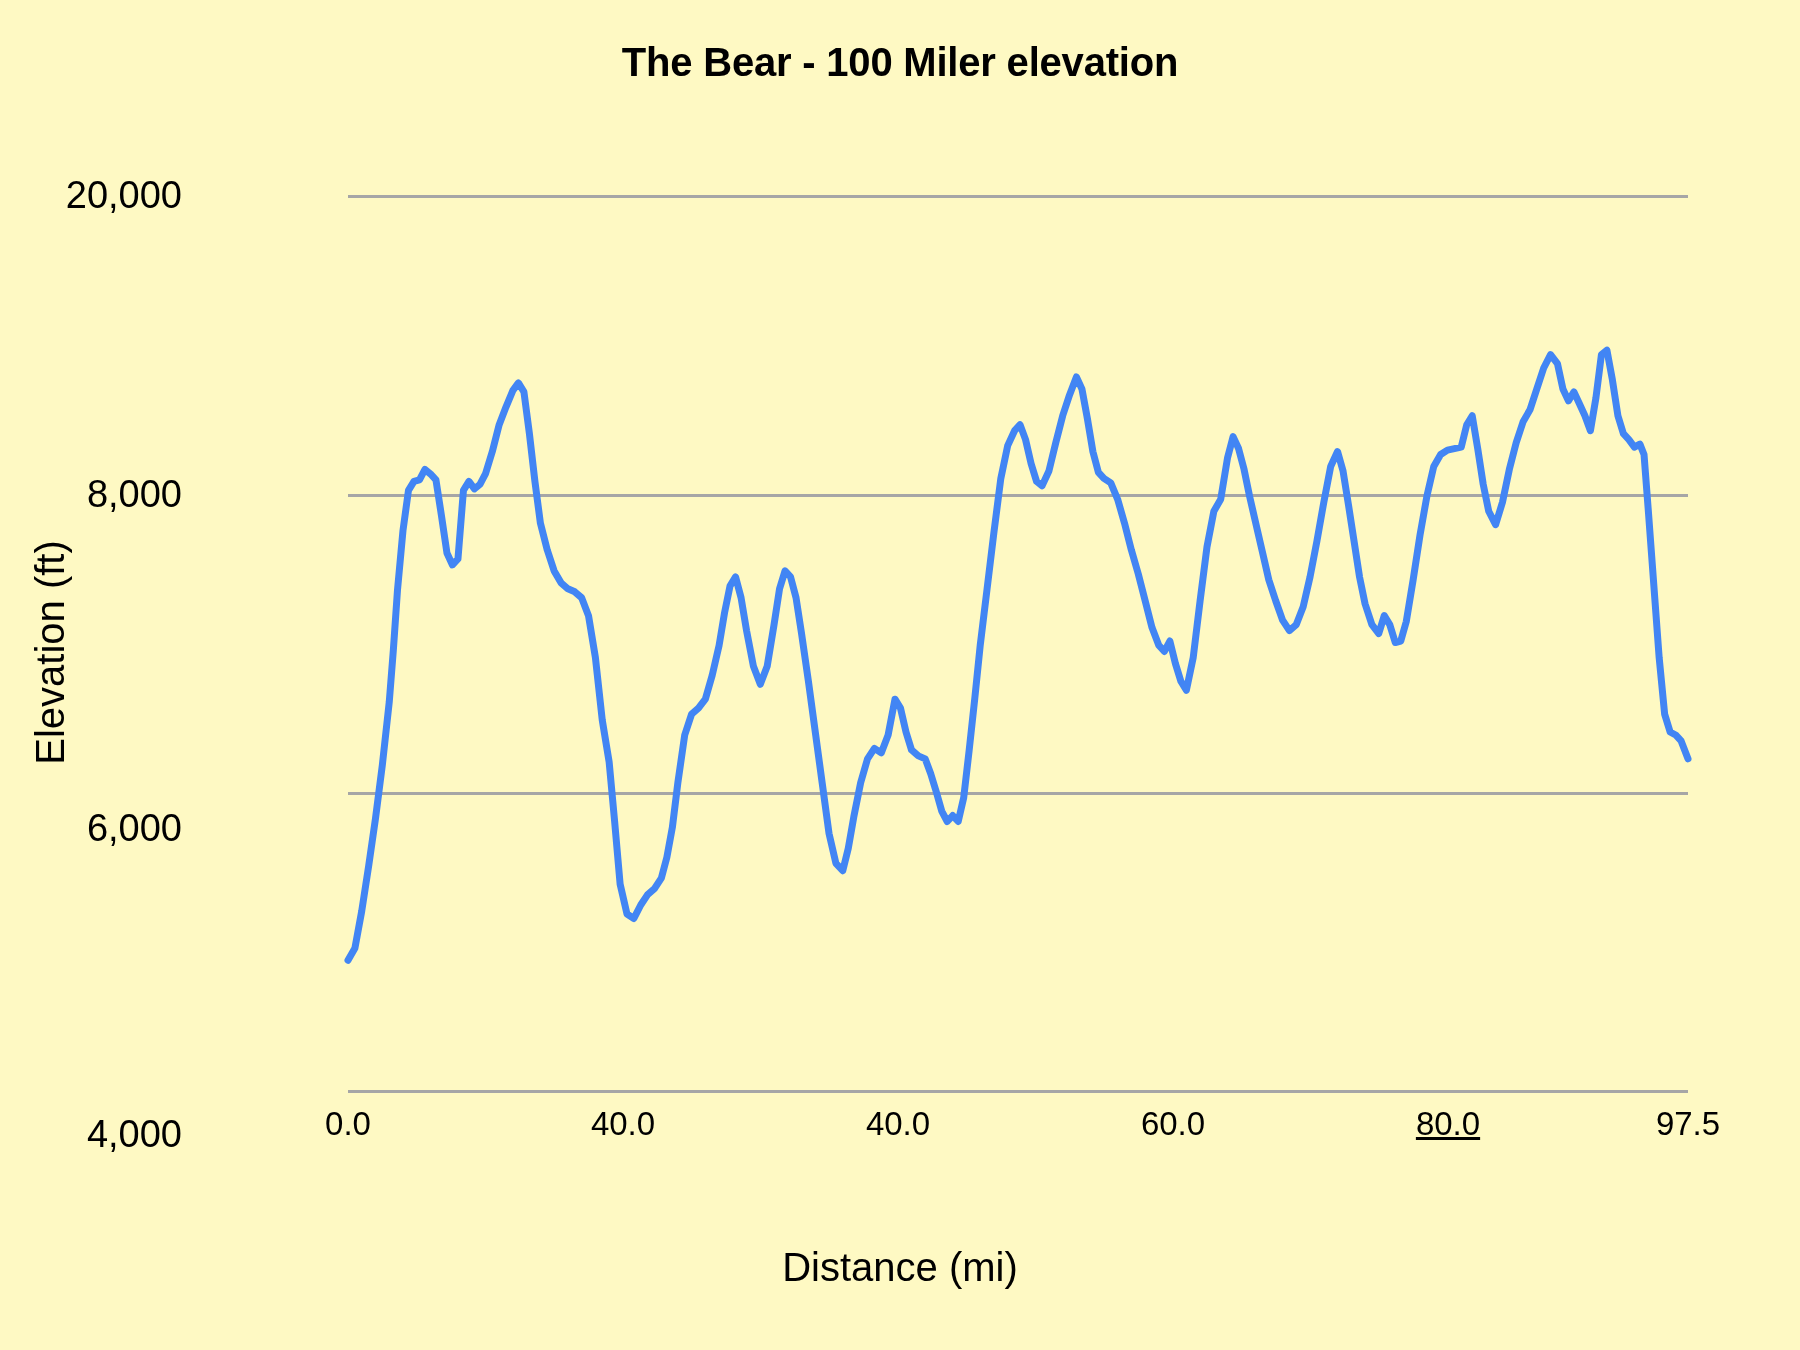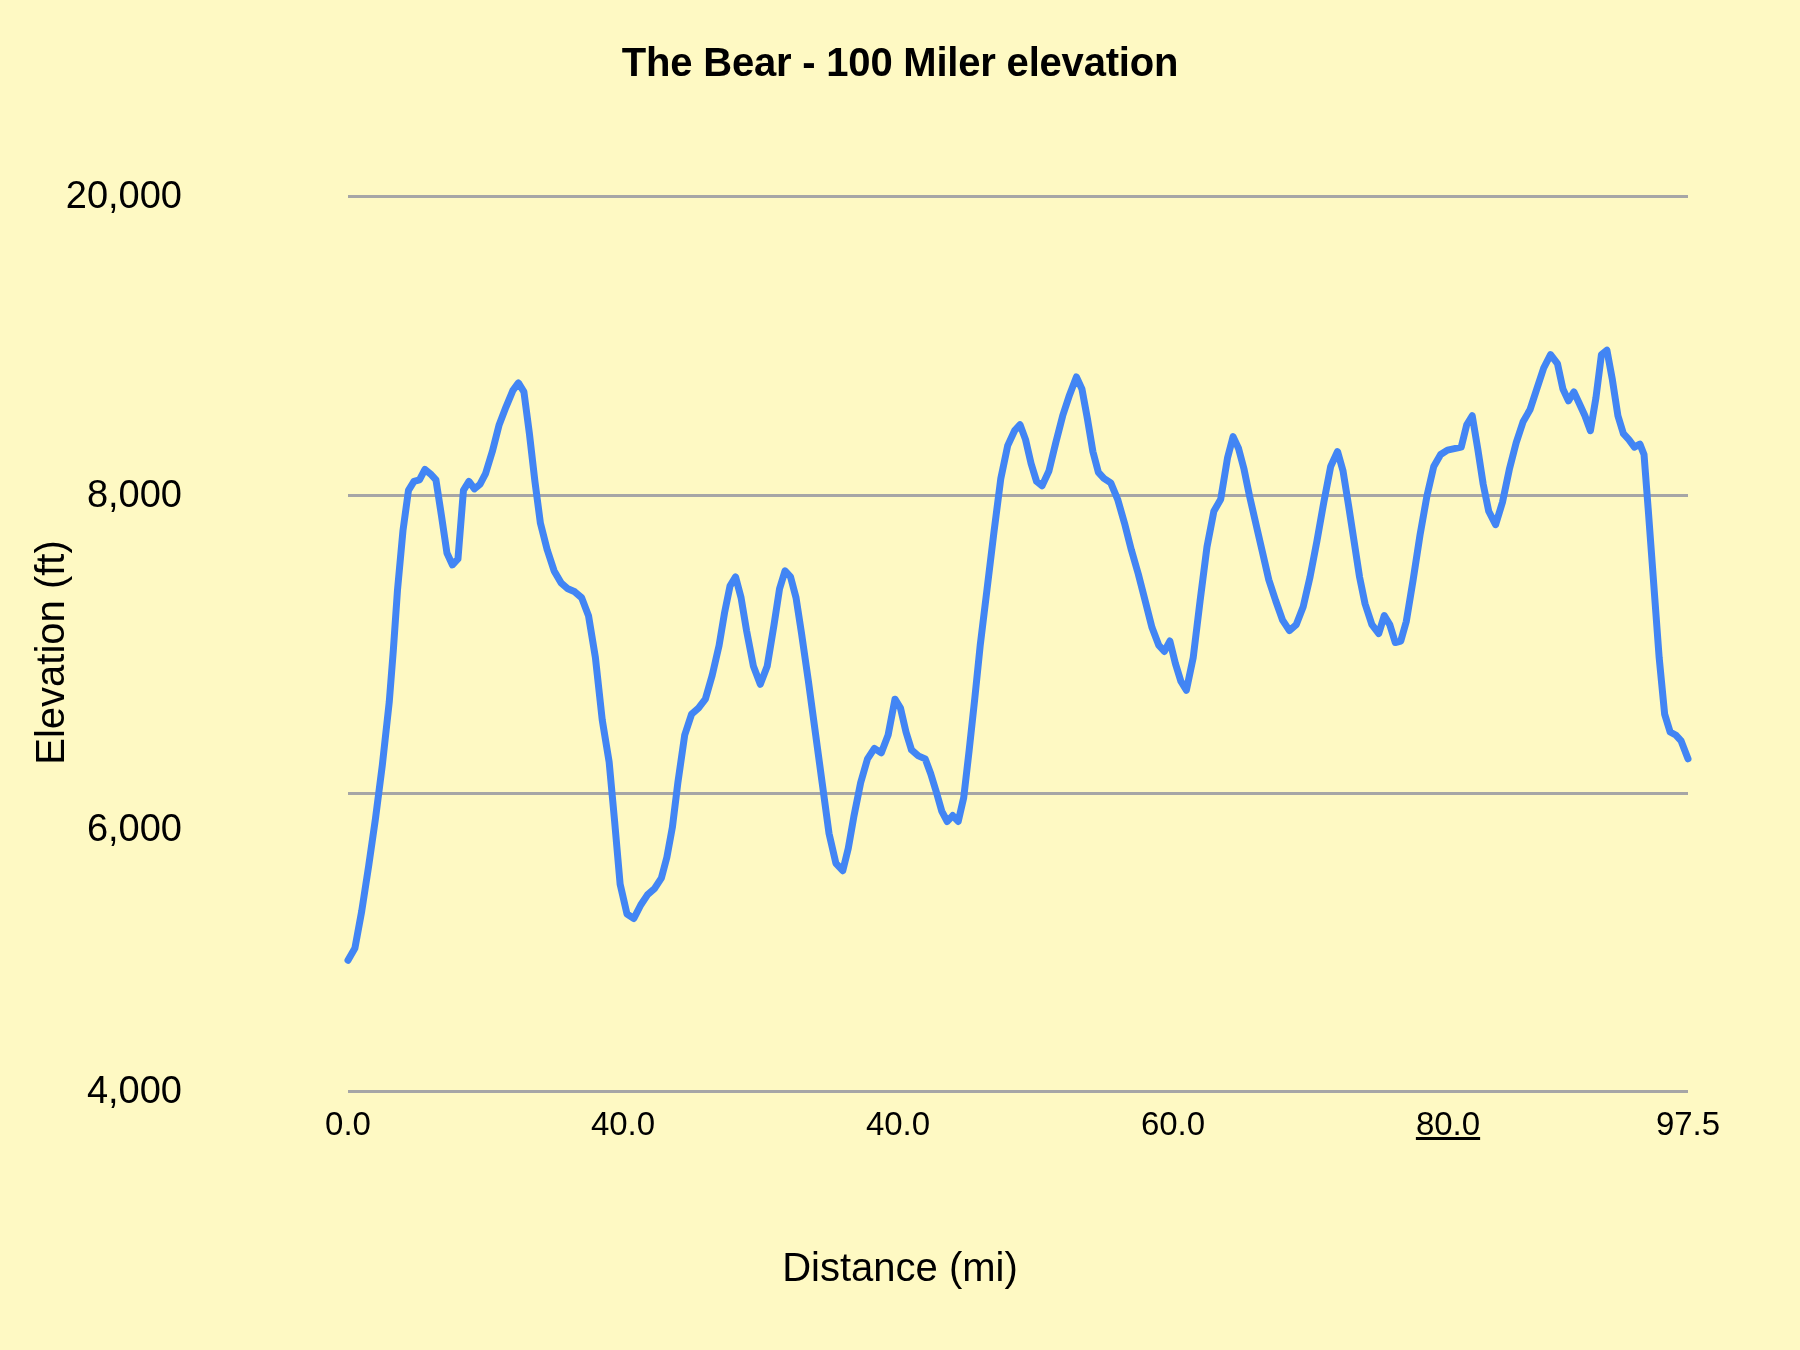--- a/index.html
+++ b/index.html
@@ -62,21 +62,21 @@
 </head>
 <body>
 
 <div id="chart-root">
 
   <div id="chart-title">The Bear - 100 Miler elevation</div>
 
   <div class="y-tick-label" style="top:195px;">20,000</div>
   <div class="y-tick-label" style="top:494px;text-align:right;">8,000</div>
   <div class="y-tick-label" style="top:820px;margin-top:8px;">6,000</div>
-  <div class="y-tick-label" style="top:1090px;text-align:right;">4,000</div>
+  <div class="y-tick-label" style="top:1134px;text-align:right;">4,000</div>
 
   <div class="x-tick-label" style="left:348px;">0.0</div>
   <div class="x-tick-label" style="left:623px;">40.0</div>
   <div class="x-tick-label" style="left:898px;">40.0</div>
   <div class="x-tick-label" style="left:1173px;">60.0</div>
   <div class="x-tick-label" style="left:1448px;text-decoration:underline;">80.0</div>
   <div class="x-tick-label" style="left:1688px;">97.5</div>
 
   <div id="plot-area">
     <div id="gridlines">

